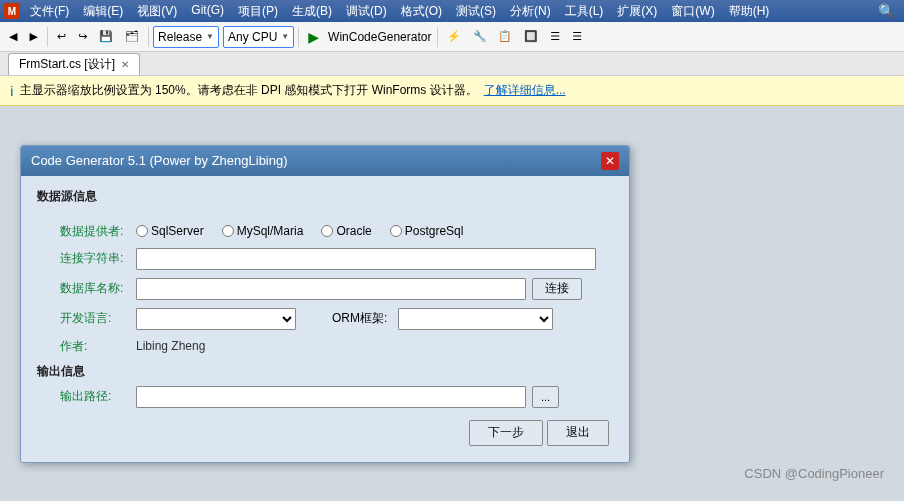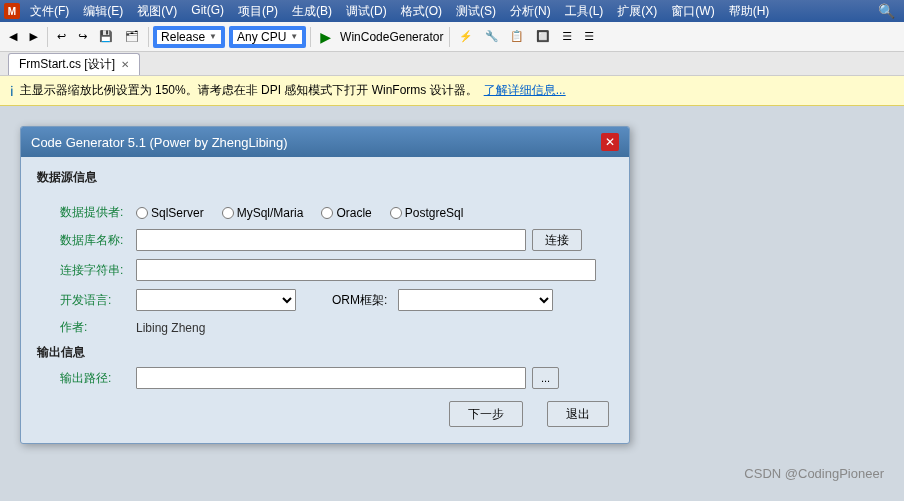--- a/index.html
+++ b/index.html
@@ -69,21 +69,21 @@
       border-radius: 2px;
     }
     .toolbar-separator {
       width: 1px;
       height: 20px;
       background: #ccc;
       margin: 0 2px;
     }
     .toolbar-dropdown {
       height: 22px;
-      border: 4px solid #3b82f6;
+      border: 1px solid #3b82f6;
       background: white;
       display: flex;
       align-items: center;
       padding: 0 4px;
       cursor: pointer;
       font-size: 12px;
       gap: 4px;
       border-radius: 2px;
     }
     .toolbar-dropdown .arrow {
@@ -147,21 +147,21 @@
       cursor: pointer;
     }
 
     
     .main-area {
       background: #d0d8e0;
       flex: 1;
       position: relative;
       padding: 20px;
       display: flex;
-      align-items: flex-start;
+      align-items: center;
       justify-content: flex-start;
     }
 
     
     .dialog {
       background: #dce6f0;
       border: 1px solid #7a9cc0;
       width: 610px;
       border-radius: 3px;
       box-shadow: 2px 2px 8px rgba(0,0,0,0.3);
@@ -269,21 +269,21 @@
       padding: 0 8px;
       background: #e0e8f0;
       border: 1px solid #888;
       font-size: 11px;
       cursor: pointer;
       border-radius: 2px;
     }
     .dialog-footer {
       display: flex;
       justify-content: flex-end;
-      gap: 24px;
+      gap: 4px;
       margin-top: 12px;
       padding-right: 4px;
     }
     .footer-btn {
       height: 26px;
       padding: 0 18px;
       background: #e0e8f0;
       border: 1px solid #888;
       font-size: 12px;
       cursor: pointer;
@@ -402,29 +402,29 @@
               <input type="radio" name="provider" class="radio-input" style="">
               <span>Oracle</span>
             </label>
             <label class="radio-item">
               <input type="radio" name="provider" class="radio-input" style="">
               <span>PostgreSql</span>
             </label>
           </div>
         </div>
 
+        <div class="form-row">
+          <span class="form-label">连接字符串:</span>
+          <input type="text" class="text-input text-input-wide" style="width: 460px;">
+        </div>
+
         <div class="form-row" style="margin-top:4px;">
           <span class="form-label">数据库名称:</span>
           <input type="text" class="text-input" style="width: 390px;">
           <button class="connect-btn">连接</button>
-        </div>
-
-        <div class="form-row">
-          <span class="form-label">连接字符串:</span>
-          <input type="text" class="text-input text-input-wide" style="width: 460px;">
         </div>
 
 
         <div class="form-row">
           <span class="form-label">开发语言:</span>
           <select class="select-input"></select>
           <span style="min-width:60px;margin-left:30px;">ORM框架:</span>
           <select class="select-input select-input-right"></select>
         </div>
 

